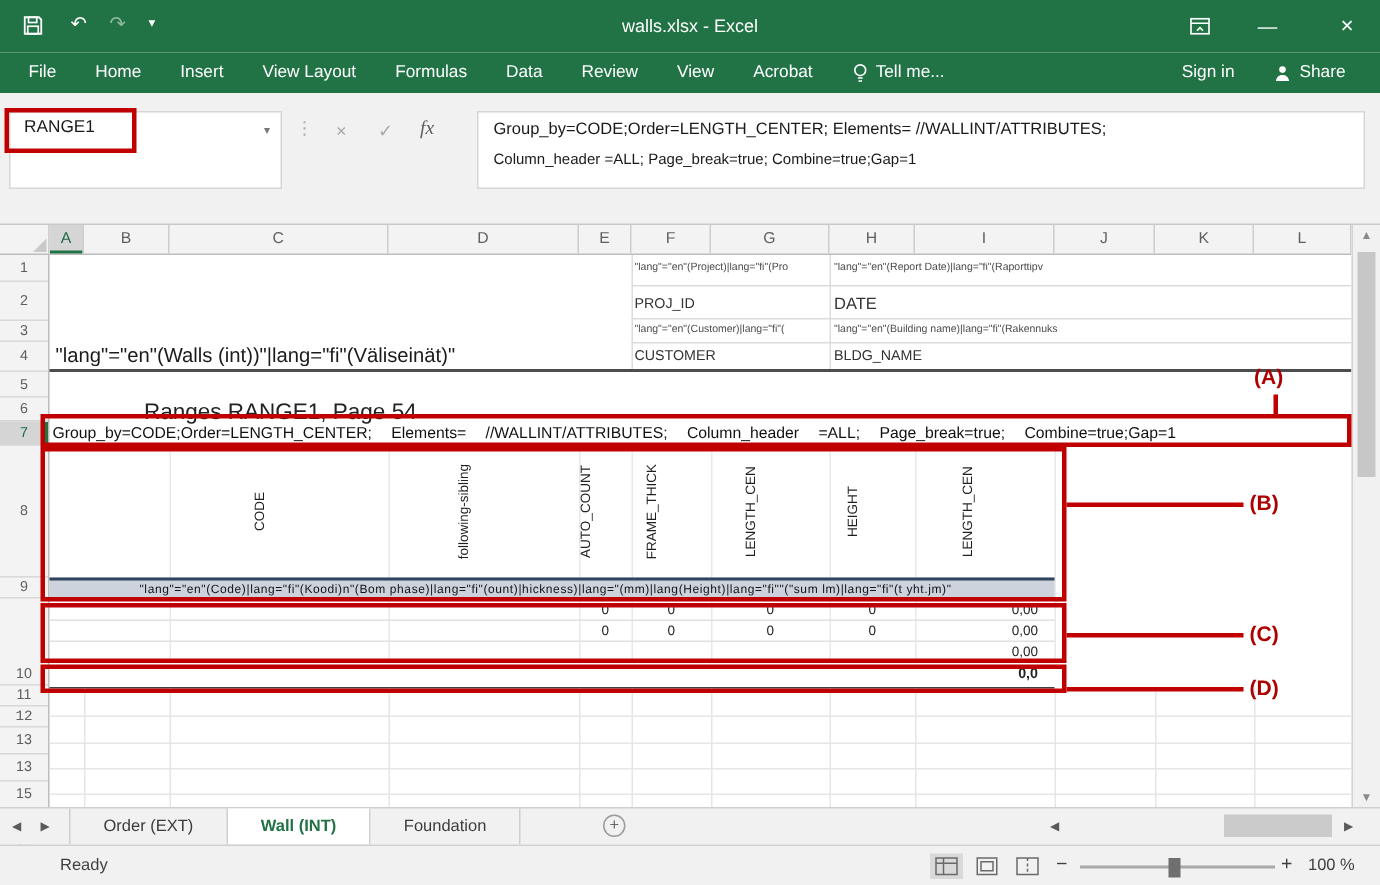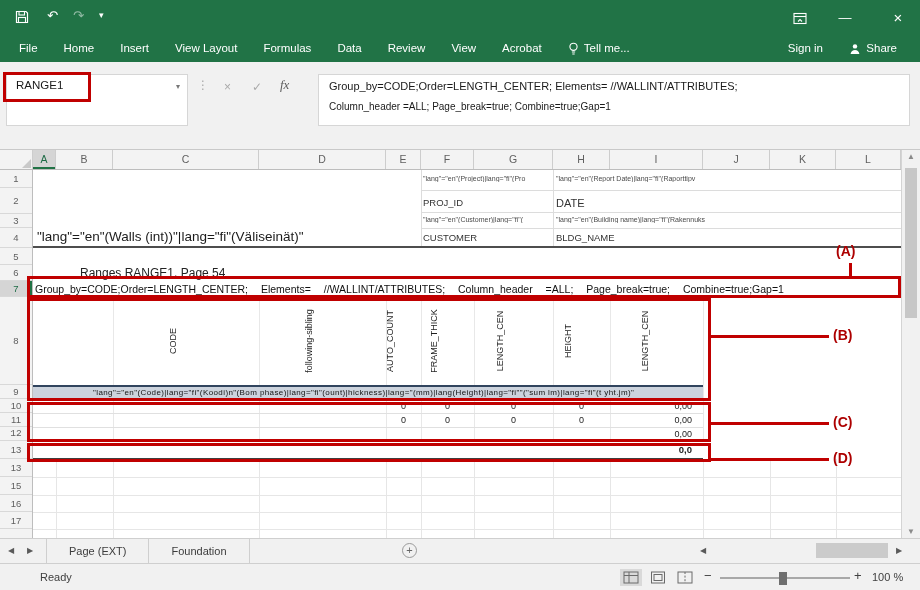--- a/index.html
+++ b/index.html
@@ -43,20 +43,21 @@
   .stab.active{background:#fff;color:#217346;font-weight:bold;}
   .statusbar{position:absolute;left:0;top:563px;width:920px;height:27px;background:#f1f1f1;border-top:1px solid #cfcfcf;box-sizing:border-box;font-size:11px;color:#404040;}
   .viewicon{position:absolute;width:22px;height:17px;display:flex;align-items:center;justify-content:center;}
 </style>
 </head>
 <body>
 
 <div class="app">
 
   <div class="titlebar">
+    <div class="wtitle">walls.xlsx - Excel</div>
     <div class="abs" style="left:14px;top:9px;">
       <svg width="16" height="16" viewBox="0 0 16 16">
           <path d="M2.5 2.5h9.5l1.5 1.5v9.5h-11z" fill="none" stroke="#ffffff" stroke-width="1.2"></path>
           <rect x="5" y="2.5" width="5.5" height="3.5" fill="none" stroke="#ffffff" stroke-width="1.1"></rect>
           <rect x="4.5" y="8.5" width="7" height="5" fill="none" stroke="#ffffff" stroke-width="1.1"></rect>
         </svg>
     </div>
     <div class="abs" style="left:47px;top:8px;font-size:13px;">↶</div>
     <div class="abs" style="left:73px;top:8px;font-size:13px;opacity:.5;">↷</div>
     <div class="abs" style="left:99px;top:10px;font-size:9px;">▾</div>
@@ -140,21 +141,21 @@
   <div class="rowhdrs">
     <div class="rh" style="height:18px;">1</div>
     <div class="rh" style="height:26px;">2</div>
     <div class="rh" style="height:14px;">3</div>
     <div class="rh" style="height:20px;">4</div>
     <div class="rh" style="height:17px;">5</div>
     <div class="rh" style="height:16px;">6</div>
     <div class="rh sel" style="height:16px;">7</div>
     <div class="rh" style="height:88px;">8</div>
     <div class="rh" style="height:14px;">9</div>
-    <div class="rh" style="height:14px;">10</div>
+    <div class="rh" style="height:14px;margin-top:44px;">10</div>
     <div class="rh" style="height:14px;">11</div>
     <div class="rh" style="height:14px;font-family:Liberation Mono, monospace;">12</div>
     <div class="rh" style="height:18px;">13</div>
     <div class="rh" style="height:18px;">13</div>
     <div class="rh" style="height:18px;">15</div>
     <div class="rh" style="height:17px;">16</div>
     <div class="rh" style="height:17px;">17</div>
   </div>
 
   <div class="vl" style="left:421px;top:170px;height:78px;"></div>
@@ -168,21 +169,21 @@
   <div class="cell" style="left:423px;top:175px;width:128px;font-size:7px;color:#4a4a4a;">"lang"="en"(Project)|lang="fi"(Pro</div>
   <div class="cell" style="left:556px;top:175px;width:168px;font-size:7px;color:#4a4a4a;">"lang"="en"(Report Date)|lang="fi"(Raporttipv</div>
   <div class="cell" style="left:423px;top:197px;font-size:9.5px;color:#333;">PROJ_ID</div>
   <div class="cell" style="left:556px;top:197px;font-size:11px;color:#333;">DATE</div>
   <div class="cell" style="left:423px;top:216px;width:128px;font-size:7px;color:#4a4a4a;">"lang"="en"(Customer)|lang="fi"(</div>
   <div class="cell" style="left:556px;top:216px;width:168px;font-size:7px;color:#4a4a4a;">"lang"="en"(Building name)|lang="fi"(Rakennuks</div>
   <div class="cell" style="left:423px;top:232px;font-size:9.5px;color:#333;">CUSTOMER</div>
   <div class="cell" style="left:556px;top:232px;font-size:9.5px;color:#333;">BLDG_NAME</div>
   <div class="cell" style="left:37px;top:229px;width:372px;font-size:13.5px;color:#1b1b1b;">"lang"="en"(Walls (int))"|lang="fi"(Väliseinät)"</div>
 
-  <div class="cell" style="left:36px;top:266px;font-size:12px;color:#222;padding-left:44px;">Ranges  RANGE1, Page  54</div>
+  <div class="cell" style="left:52px;top:266px;font-size:15px;color:#222;padding-left:44px;">Ranges  RANGE1, Page  54</div>
   <div class="cell" style="left:35px;top:283px;width:864px;font-size:10.5px;word-spacing:10px;color:#111;">Group_by=CODE;Order=LENGTH_CENTER;  Elements=  //WALLINT/ATTRIBUTES;  Column_header =ALL;  Page_break=true;  Combine=true;Gap=1</div>
 
   <div class="vl" style="left:113px;top:297px;height:144px;background:#e8e8e8;"></div>
   <div class="vl" style="left:259px;top:297px;height:144px;background:#e8e8e8;"></div>
   <div class="vl" style="left:386px;top:297px;height:144px;background:#e8e8e8;"></div>
   <div class="vl" style="left:421px;top:297px;height:144px;background:#e8e8e8;"></div>
   <div class="vl" style="left:474px;top:297px;height:144px;background:#e8e8e8;"></div>
   <div class="vl" style="left:553px;top:297px;height:144px;background:#e8e8e8;"></div>
   <div class="vl" style="left:610px;top:297px;height:144px;background:#e8e8e8;"></div>
   <div class="vl" style="left:703px;top:297px;height:144px;background:#e8e8e8;"></div>
@@ -242,21 +243,22 @@
   <div class="abs" style="left:901px;top:150px;width:19px;height:388px;background:#f1f1f1;border-left:1px solid #d4d4d4;box-sizing:border-box;">
     <div style="position:absolute;left:0;right:0;top:2px;text-align:center;font-size:8px;color:#8a8a8a;">▲</div>
     <div style="position:absolute;left:3px;top:18px;width:12px;height:150px;background:#c7c7c7;"></div>
     <div style="position:absolute;left:0;right:0;bottom:2px;text-align:center;font-size:8px;color:#8a8a8a;">▼</div>
   </div>
 
   <div class="tabbar">
     <div class="abs" style="left:8px;top:7px;font-size:8px;color:#5a5a5a;">◀</div>
     <div class="abs" style="left:27px;top:7px;font-size:8px;color:#5a5a5a;">▶</div>
     <div class="sheettabs">
-      <div class="stab" style="border-left:1px solid #cfcfcf;">Page (EXT)</div>
+      <div class="stab" style="border-left:1px solid #cfcfcf;">Order (EXT)</div>
+      <div class="stab active">Wall (INT)</div>
       <div class="stab">Foundation</div>
     </div>
     <div class="abs" style="left:402px;top:4px;width:15px;height:15px;border:1px solid #9a9a9a;border-radius:50%;line-height:13px;text-align:center;font-size:11px;color:#666;box-sizing:border-box;">+</div>
     <div class="abs" style="left:700px;top:7px;font-size:8px;color:#5a5a5a;">◀</div>
     <div class="abs" style="left:816px;top:4px;width:72px;height:15px;background:#cbcbcb;"></div>
     <div class="abs" style="left:896px;top:7px;font-size:8px;color:#5a5a5a;">▶</div>
   </div>
 
   <div class="statusbar">
     <div class="abs" style="left:10px;top:7px;padding-left:30px;">Ready</div>

